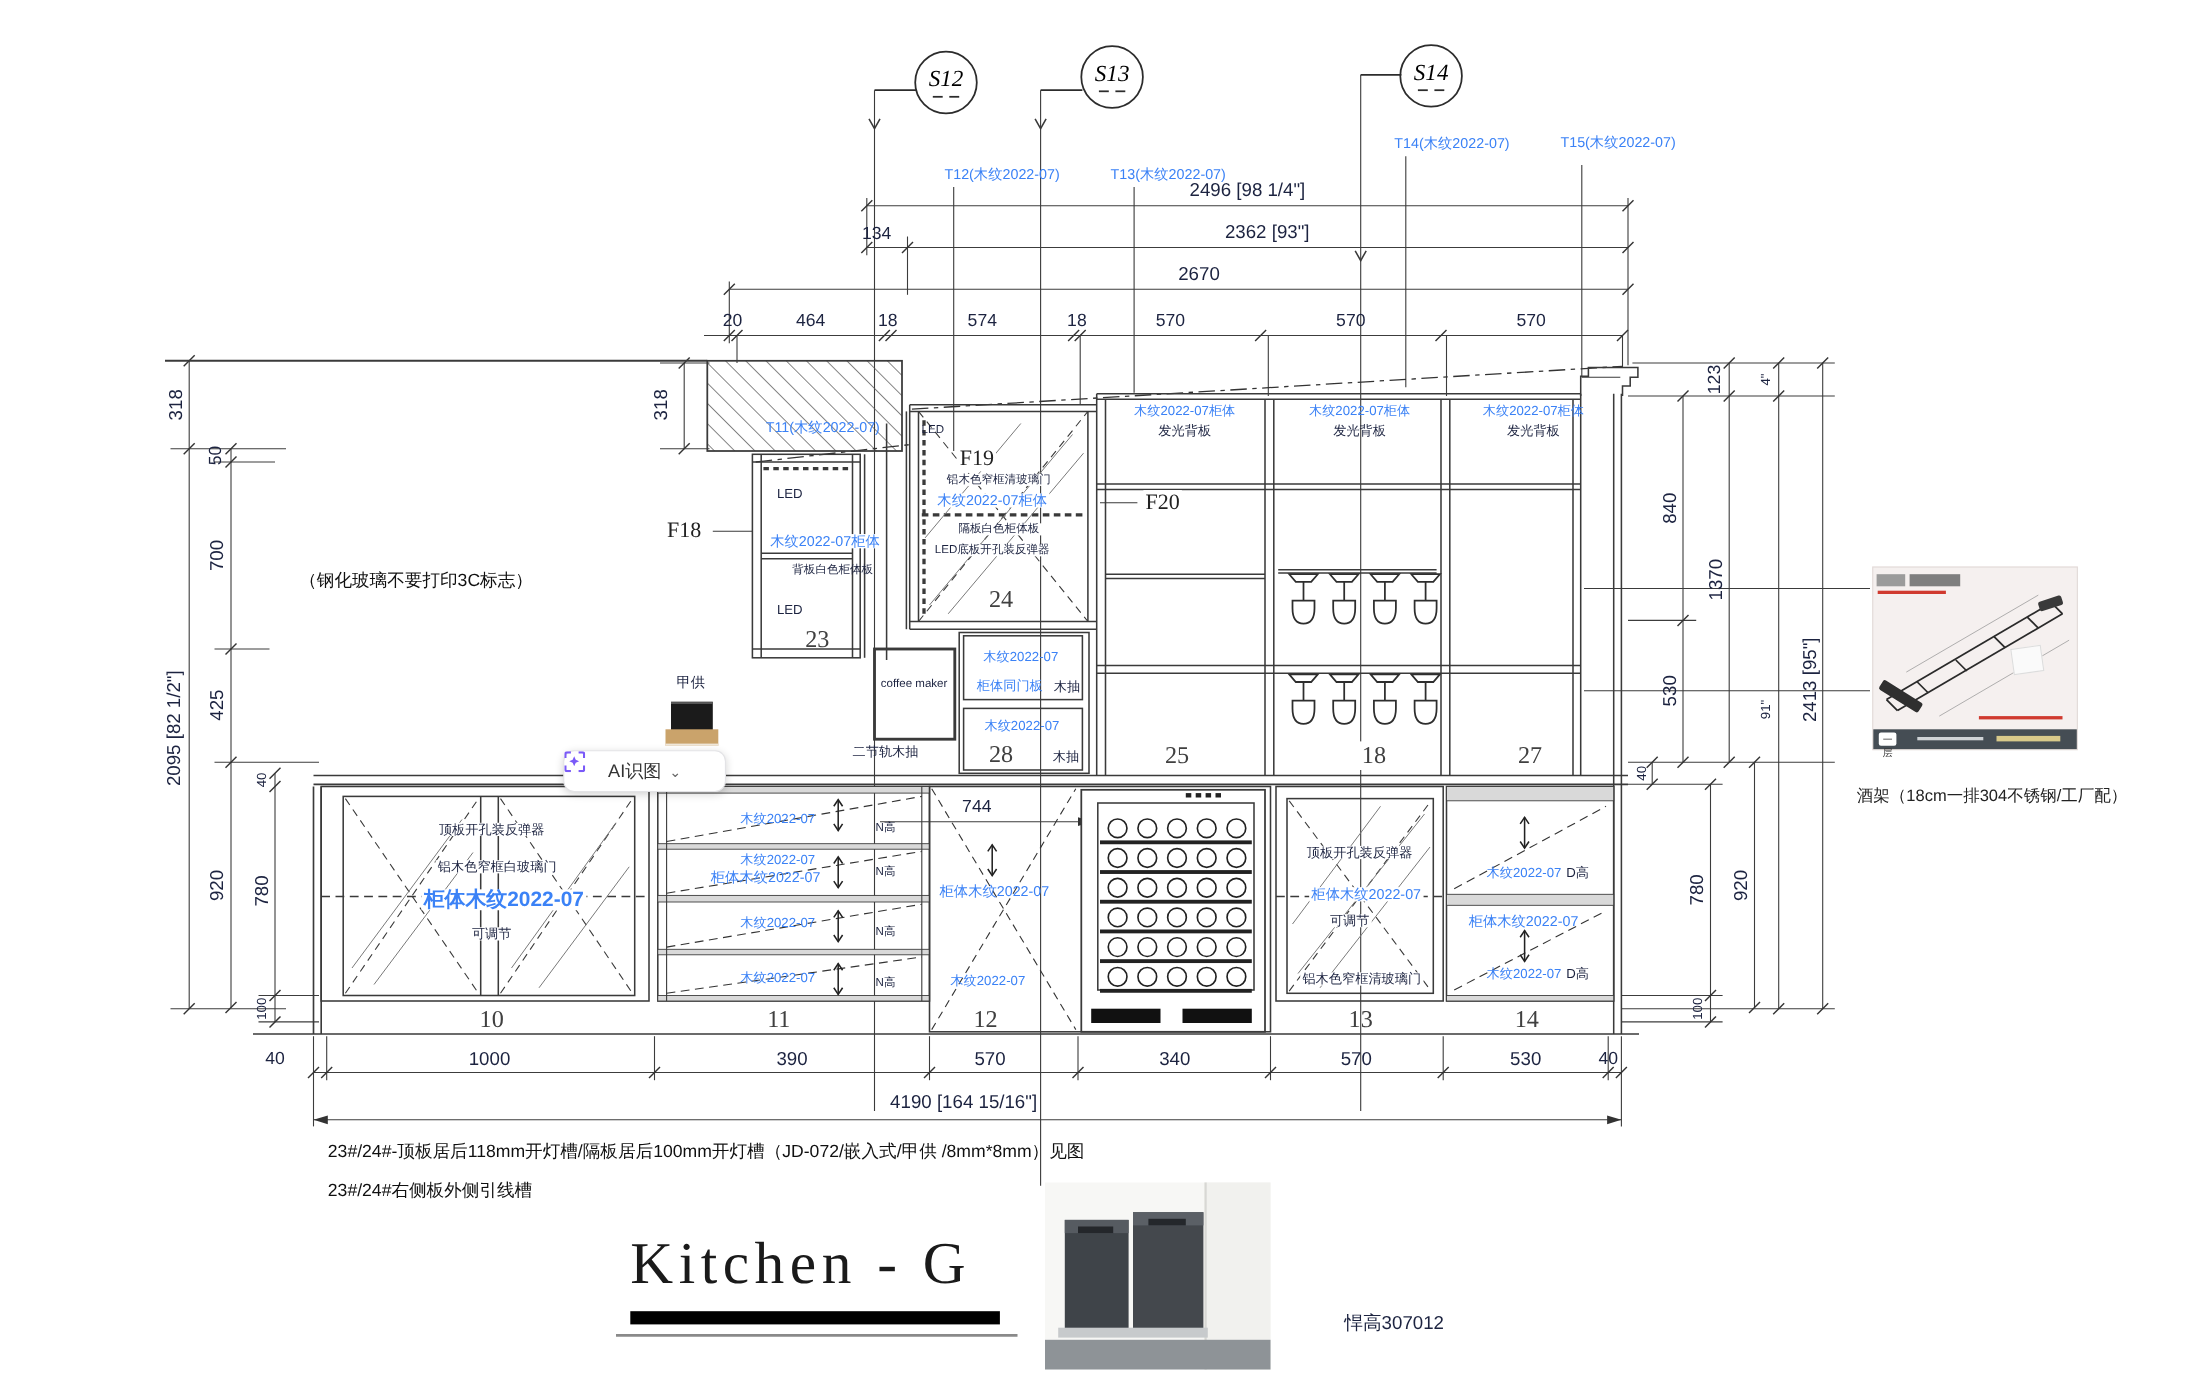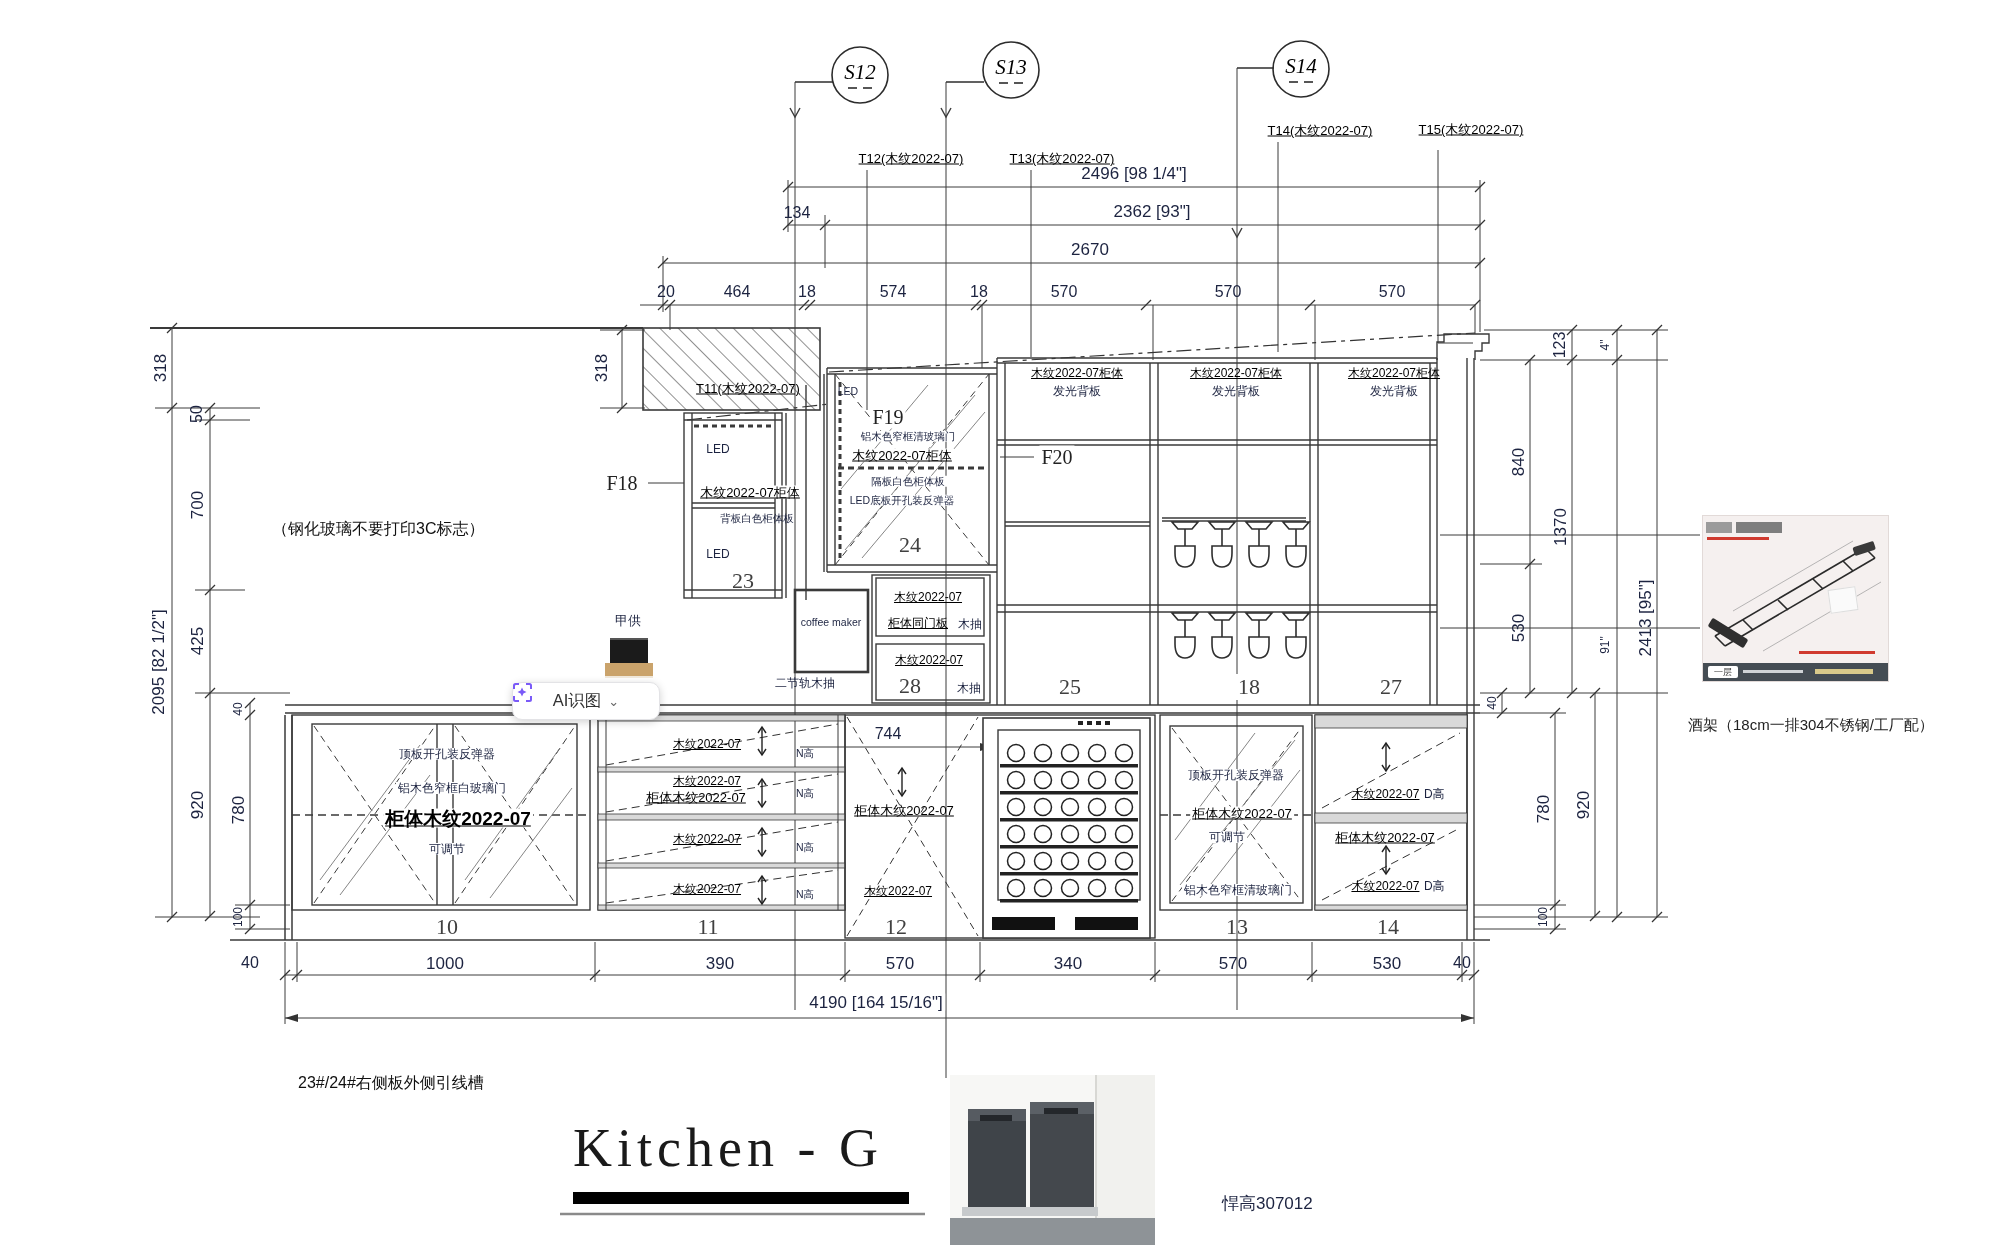--- a/index.html
+++ b/index.html
@@ -3,21 +3,21 @@
 <meta charset="utf-8">
 <style>
   html,body{margin:0;padding:0;background:#fff;}
   #canvas{position:relative;width:2000px;height:1250px;background:#fff;overflow:hidden;
           font-family:"Liberation Sans",sans-serif;}
   svg{position:absolute;left:0;top:0;}
   .t{position:absolute;white-space:nowrap;color:#1c2340;font:16px/1 "Liberation Sans",sans-serif;
      transform:translate(-50%,-50%);}
   .lft{transform:translate(0,-50%);}
   .r{transform:translate(-50%,-50%) rotate(-90deg);}
-  .o{color:#000000;text-decoration:underline;}
+  .o{color:#3b82f6;}
   .xs{font-size:10.5px;} .sm{font-size:12px;} .md{font-size:13px;} .lg{font-size:17px;}
   .bigo{font-size:19px;font-weight:bold;}
   .num{font:22px "Liberation Serif",serif;color:#404040;}
   .snum{font:italic 21px "Liberation Serif",serif;color:#000000;}
   .flab{font:20px "Liberation Serif",serif;color:#222;}
   .wbg{background:#fff;padding:0 2px;}
   .note{font-size:16px;color:#101010;}
   .title{font:54px "Liberation Serif",serif;letter-spacing:5px;color:#1a1a1a;}
   .caption{font-size:15px;color:#222;}
   
@@ -38,21 +38,21 @@
   #trash .rail{position:absolute;left:12px;top:132px;width:136px;height:9px;background:#c7cacc;}
   #trash .floor{position:absolute;left:0;top:143px;width:205px;height:27px;background:#8e9397;}
   
   #rack{left:1702px;top:515px;width:185px;height:165px;background:#f5f0ef;border:1px solid #e2dad8;}
   #rack .chip1{position:absolute;left:3px;top:6px;width:26px;height:11px;background:#9b9b9b;}
   #rack .chip2{position:absolute;left:33px;top:6px;width:46px;height:11px;background:#7e7e7e;}
   #rack .red1{position:absolute;left:4px;top:21px;width:62px;height:3px;background:#d03a2f;}
   #rack .red2{position:absolute;left:96px;top:135px;width:76px;height:3px;background:#d03a2f;}
   #rack .clear{position:absolute;left:126px;top:72px;width:26px;height:22px;background:#fafafa;border:1px solid #ddd;transform:rotate(-8deg);}
   #rack .bar{position:absolute;left:0;top:147px;width:185px;height:18px;background:#454d54;}
-  #rack .pill{position:absolute;left:5px;top:150px;width:30px;height:12px;background:#fff;border-radius:2px;
+  #rack .pill{position:absolute;left:5px;top:150px;width:16px;height:12px;background:#fff;border-radius:2px;
       font-size:9px;line-height:12px;text-align:center;color:#333;}
   #rack .wdash{position:absolute;left:40px;top:154px;width:60px;height:3px;background:#cfd3d6;}
   #rack .ydash{position:absolute;left:112px;top:153px;width:58px;height:5px;background:#d8c98a;}
   
   #appl{left:605px;top:636px;width:48px;height:42px;}
   #appl .mach{position:absolute;left:5px;top:2px;width:38px;height:24px;background:#1b1b1b;border-top:2px solid #555;}
   #appl .shelf{position:absolute;left:0;top:27px;width:48px;height:13px;background:#caa36b;border-bottom:2px solid #efe7da;}
 </style>
 </head>
 <body>
@@ -565,20 +565,21 @@
 <div class="t o md wbg" style="left:1242px;top:813px">柜体木纹2022-07</div>
 <div class="t sm wbg" style="left:1227px;top:837px">可调节</div>
 <div class="t sm wbg" style="left:1238px;top:890px">铝木色窄框清玻璃门</div>
 <div class="t num" style="left:1237px;top:927px">13</div>
 
 <div class="t" style="left:1398px;top:793px"><span class="o sm">木纹2022-07</span> <span class="sm">D高</span></div>
 <div class="t o md" style="left:1385px;top:837px">柜体木纹2022-07</div>
 <div class="t" style="left:1398px;top:885px"><span class="o sm">木纹2022-07</span> <span class="sm">D高</span></div>
 <div class="t num" style="left:1388px;top:927px">14</div>
 
+<div class="t note lft" style="left:298px;top:1048px">23#/24#-顶板居后118mm开灯槽/隔板居后100mm开灯槽（JD-072/嵌入式/甲供 /8mm*8mm）见图</div>
 <div class="t note lft" style="left:298px;top:1083px">23#/24#右侧板外侧引线槽</div>
 
 <div class="t title lft" style="left:573px;top:1148px">Kitchen - G</div>
 <div class="t lg lft" style="left:1222px;top:1203px">悍高307012</div>
 <div class="t caption lft" style="left:1688px;top:724px">酒架（18cm一排304不锈钢/工厂配）</div>
 
 <div id="ai-btn">
   <svg width="19" height="19" viewBox="0 0 19 19">
     <g stroke="#7a5af8" stroke-width="2" fill="none">
       <path d="M1,6 V2.5 Q1,1 2.5,1 H6"></path>

